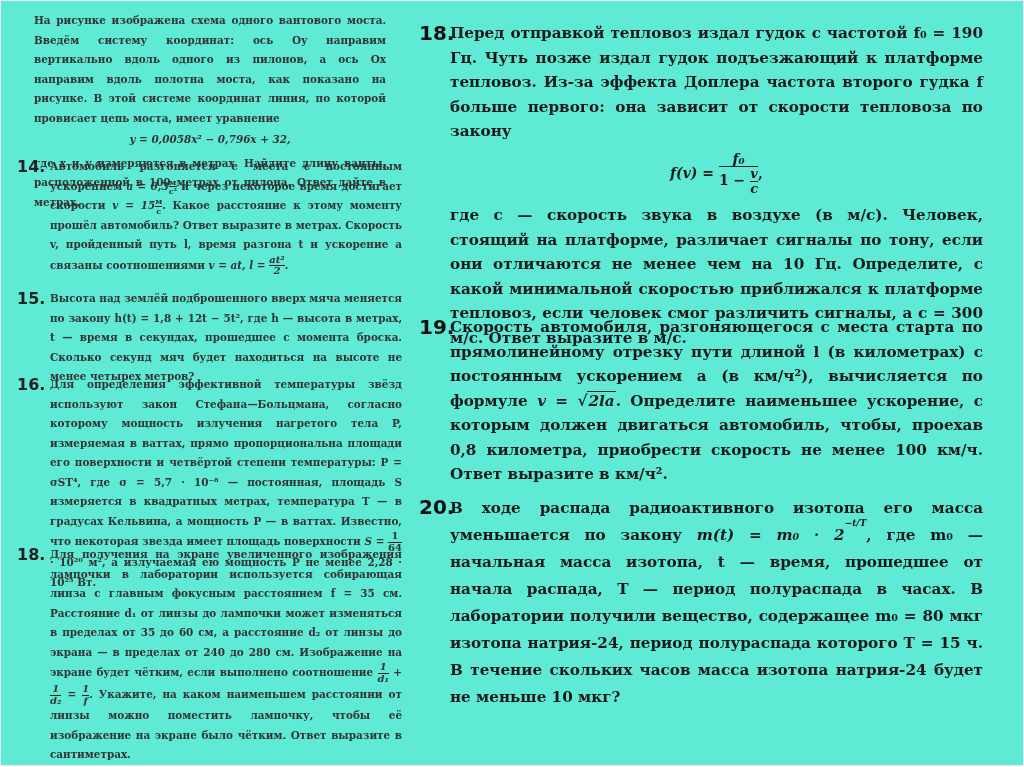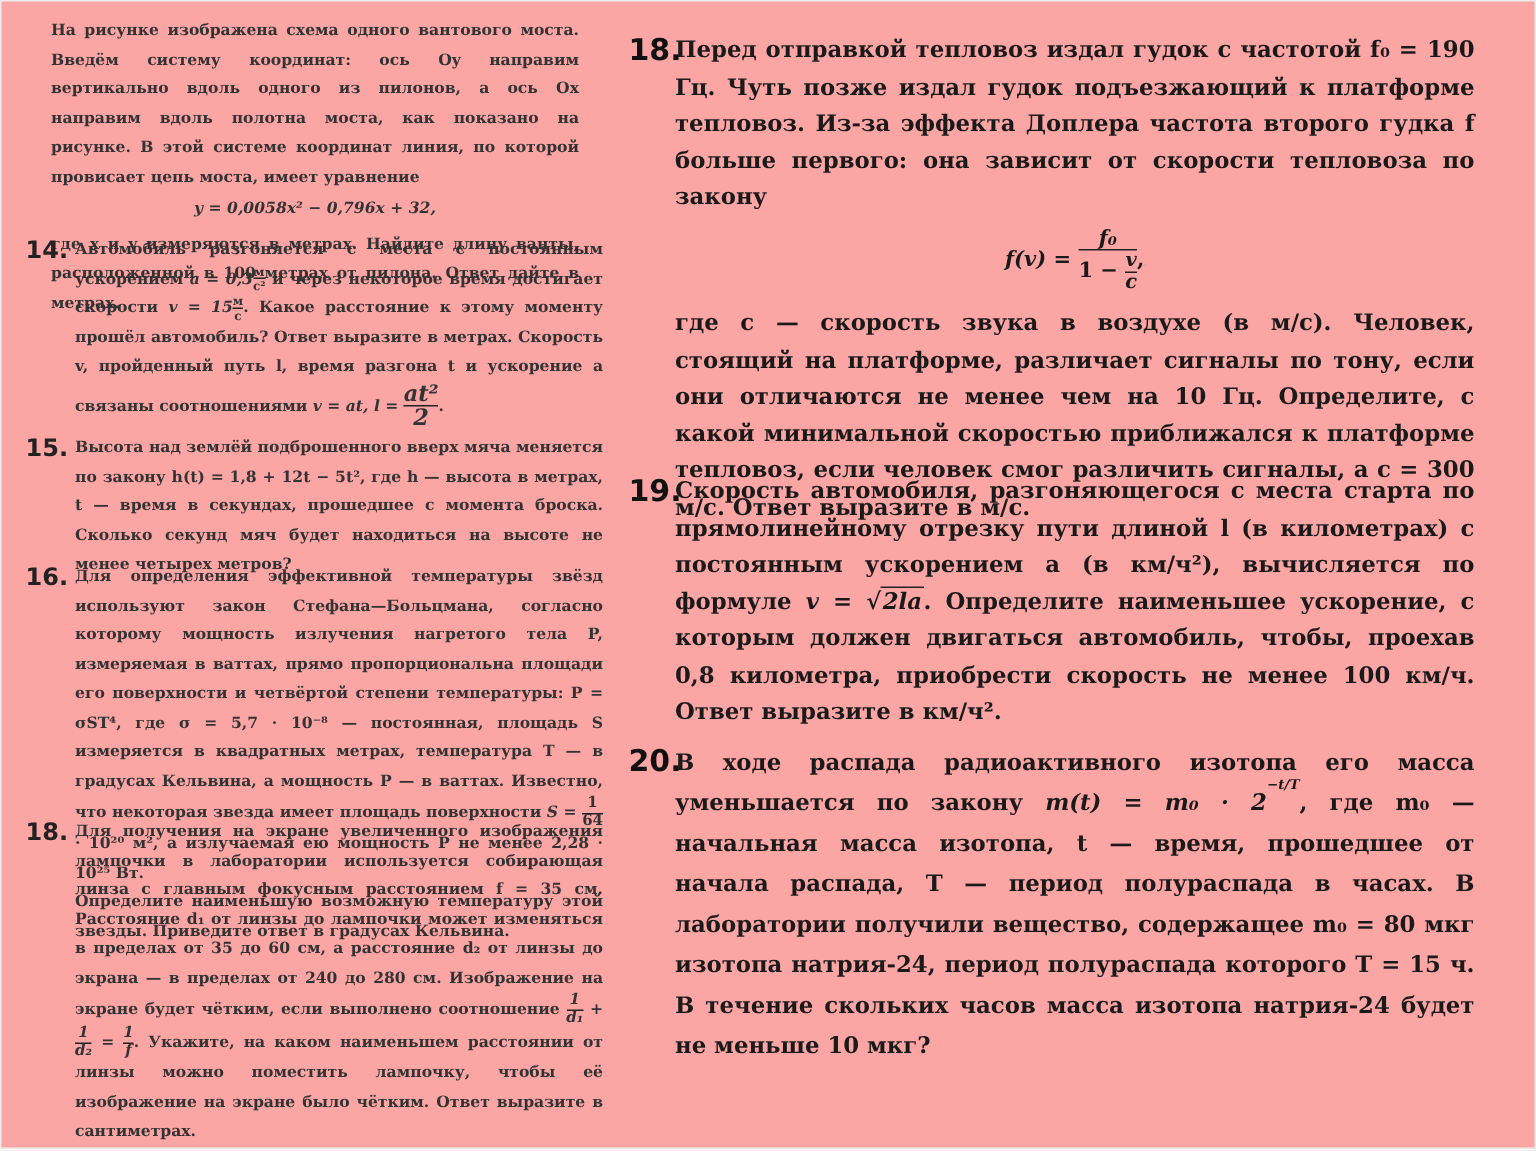--- a/index.html
+++ b/index.html
@@ -1,19 +1,19 @@
 <!DOCTYPE html>
 <html><head>
 <meta charset="utf-8">
 <style>
   html, body { margin: 0; padding: 0; background: #ffffff; }
   body { width: 1024px; height: 767px; overflow: hidden; position: relative;
          font-family: "DejaVu Serif", "Liberation Serif", serif; color: #1c1c1c; }
   .page { position: absolute; left: 0; top: 0; width: 1022px; height: 764px;
-          border: 1px solid #ececec; background: #fca5a5; }
+          border: 1px solid #ececec; background: #5eead4; }
   .task { position: absolute; }
   .num { position: absolute; left: 0; top: 0;
          font-family: "DejaVu Sans", "Liberation Sans", sans-serif; font-weight: bold; }
   .body { text-align: justify; }
   .body p { margin: 0; }
   i, .it { font-style: italic; }
   .frac { display: inline-block; vertical-align: middle; text-align: center; line-height: 1.05; }
   .frac > span { display: block; }
   .frac .den { border-top: 1px solid #222; }
   sup, sub { font-size: 65%; line-height: 0; }
@@ -46,42 +46,41 @@
 
   <div class="task left" style="left:16px; top:156px;">
     <span class="num">14.</span>
     <div class="body">
       <p>
         <span>Автомобиль разгоняется с места с постоянным ускорением</span>
         <span class="it">a = 0,3</span><span class="frac" style="font-size:8px;"><span>м</span><span class="den">с²</span></span>
         <span>и через некоторое время достигает скорости</span>
         <span class="it">v = 15</span><span class="frac" style="font-size:8px;"><span>м</span><span class="den">с</span></span><span>. Какое расстояние к этому моменту прошёл автомобиль? Ответ выразите в метрах. Скорость v, пройденный путь l, время разгона t и ускорение a связаны соотношениями</span>
         <span class="it">v = at,  l =</span>
-        <span class="frac it" style="font-size:15px;"><span>at²</span><span class="den">2</span></span><span>.</span>
+        <span class="frac it" style="font-size:10px;"><span>at²</span><span class="den">2</span></span><span>.</span>
       </p>
     </div>
   </div>
 
   <div class="task left" style="left:16px; top:288px;">
     <span class="num">15.</span>
     <div class="body">
       <p>Высота над землёй подброшенного вверх мяча меняется по закону h(t) = 1,8 + 12t − 5t², где h — высота в метрах, t — время в секундах, прошедшее с момента броска. Сколько секунд мяч будет находиться на высоте не менее четырех метров?</p>
     </div>
   </div>
 
   <div class="task left" style="left:16px; top:374px;">
     <span class="num">16.</span>
     <div class="body">
       <p>
         <span>Для определения эффективной температуры звёзд используют закон Стефана—Больцмана, согласно которому мощность излучения нагретого тела P, измеряемая в ваттах, прямо пропорциональна площади его поверхности и четвёртой степени температуры: P = σST⁴, где σ = 5,7 · 10⁻⁸ — постоянная, площадь S измеряется в квадратных метрах, температура T — в градусах Кельвина, а мощность P — в ваттах. Известно, что некоторая звезда имеет площадь поверхности</span>
         <span class="it">S =</span>
         <span class="frac" style="font-size:10px;"><span>1</span><span class="den">64</span></span>
         <span>· 10²⁰ м², а излучаемая ею мощность P не менее 2,28 · 10²⁵ Вт.</span>
       </p>
-      <p>Определите наименьшую возможную температуру этой звезды. Приведите ответ в градусах Кельвина.</p>
     </div>
   </div>
 
   <div class="task left" style="left:16px; top:544px;">
     <span class="num">18.</span>
     <div class="body">
       <p>
         <span>Для получения на экране увеличенного изображения лампочки в лаборатории используется собирающая линза с главным фокусным расстоянием f = 35 см. Расстояние d₁ от линзы до лампочки может изменяться в пределах от 35 до 60 см, а расстояние d₂ от линзы до экрана — в пределах от 240 до 280 см. Изображение на экране будет чётким, если выполнено соотношение</span>
         <span class="frac it" style="font-size:10px;"><span>1</span><span class="den">d₁</span></span> +
         <span class="frac it" style="font-size:10px;"><span>1</span><span class="den">d₂</span></span> =

